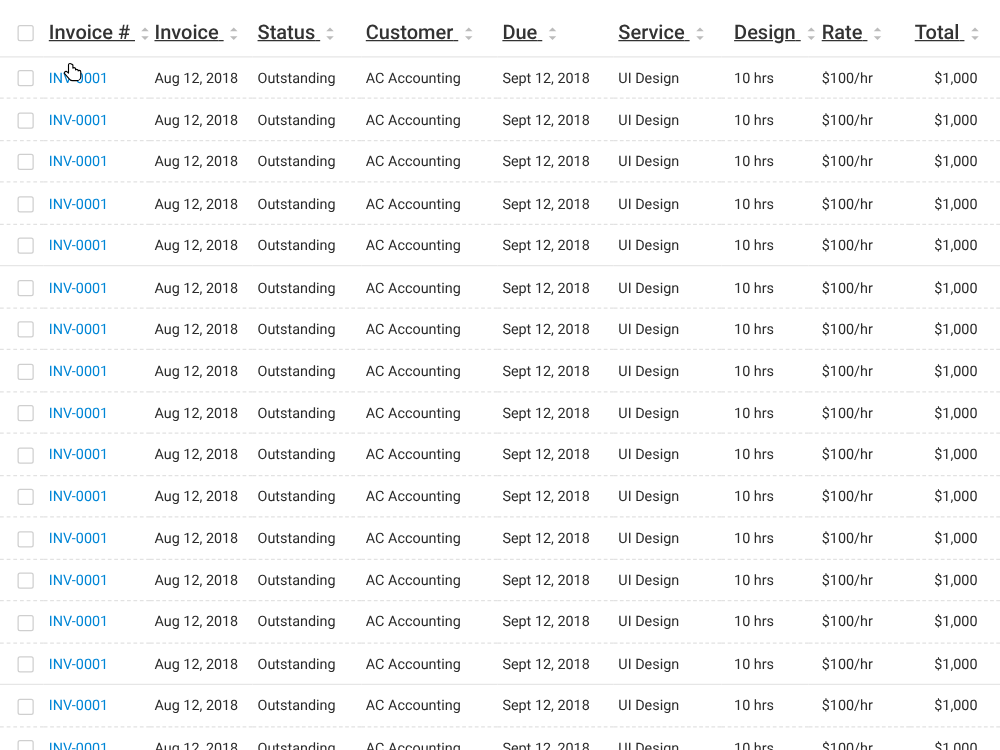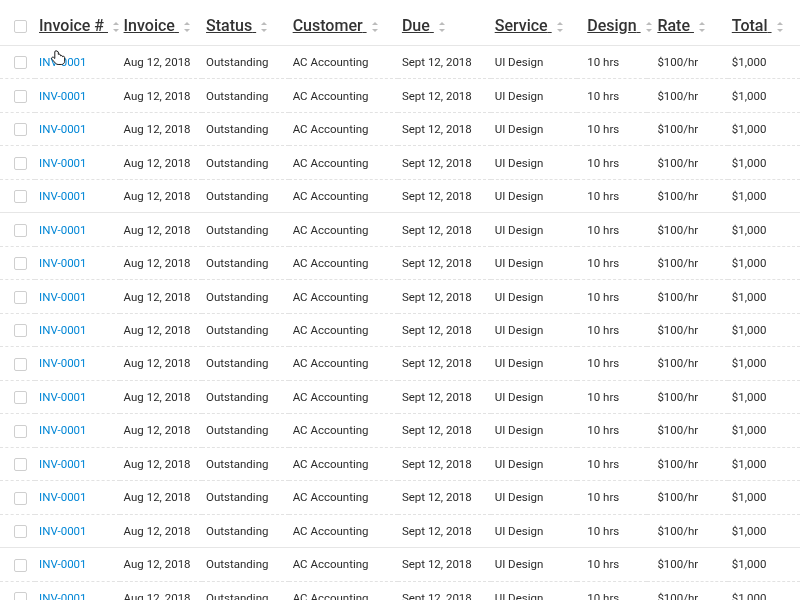--- a/index.html
+++ b/index.html
@@ -52,21 +52,21 @@
   .col-status  { width: 84px; margin-top: 40px; }
   .col-customer{ width: 106px; }
   .col-due     { width: 90px; }
   .col-service { width: 84px; margin-left: 40px; }
   .col-worked  { width: 68px; text-align: left; }
   .col-rate    { width: 78px; text-align: left; }
   .col-total   { width: 70px; text-align: right; padding-right: 18px; }
 
   th.col-worked, td.col-worked,
   th.col-rate, td.col-rate { padding-left: 10px; }
-  th.col-total, td.col-total { text-align: left; padding-right: 18px; }
+  th.col-total, td.col-total { text-align: right; padding-right: 18px; }
 
   .chk {
     width: 13px;
     height: 13px;
     border: 1.2px solid #cfcfcf;
     border-radius: 2px;
     display: inline-block;
     background: #fff;
     vertical-align: middle;
   }

